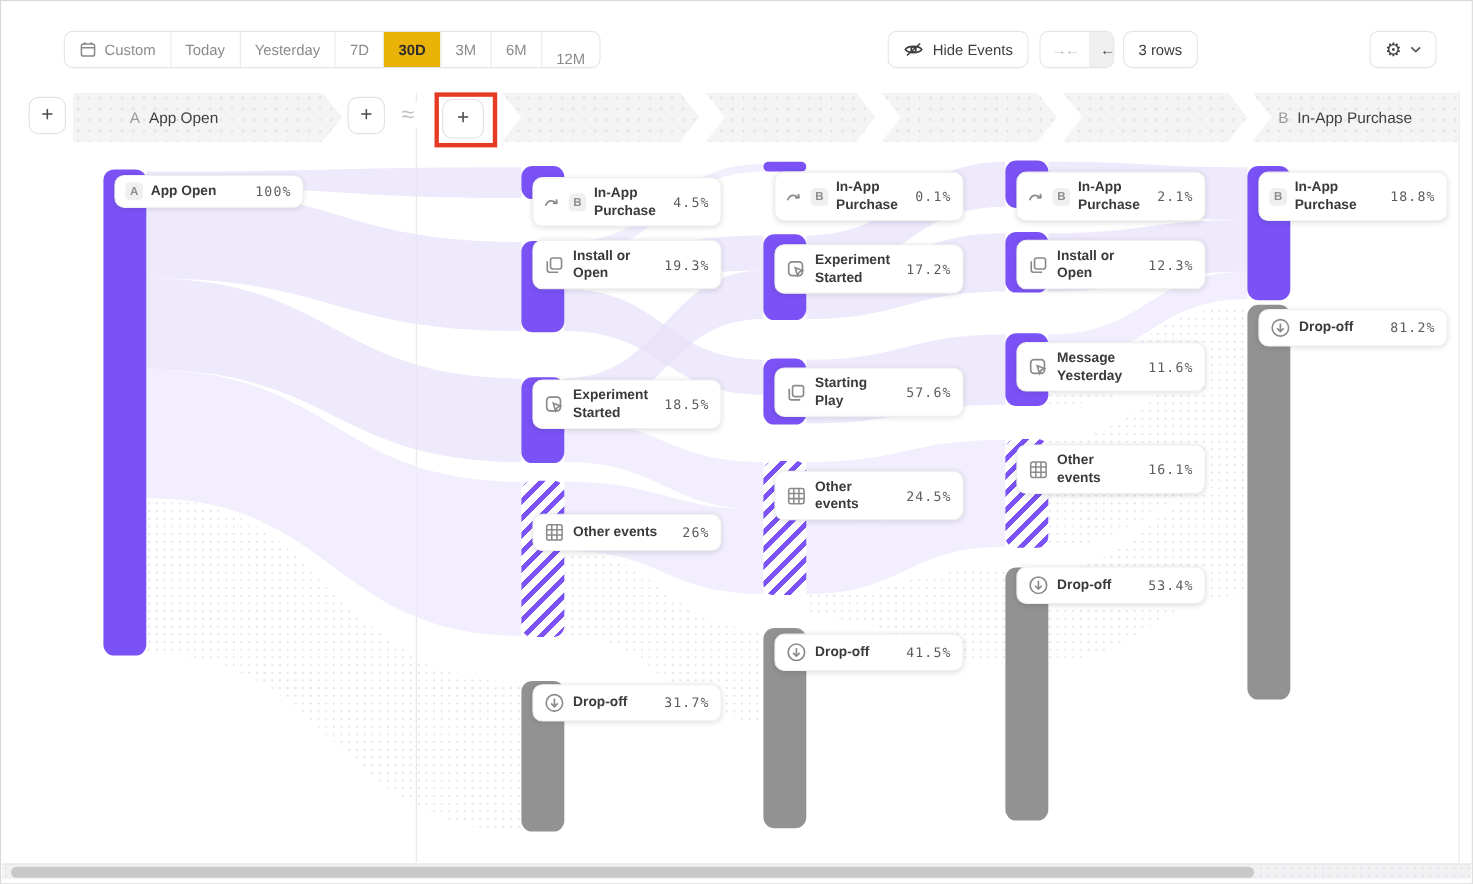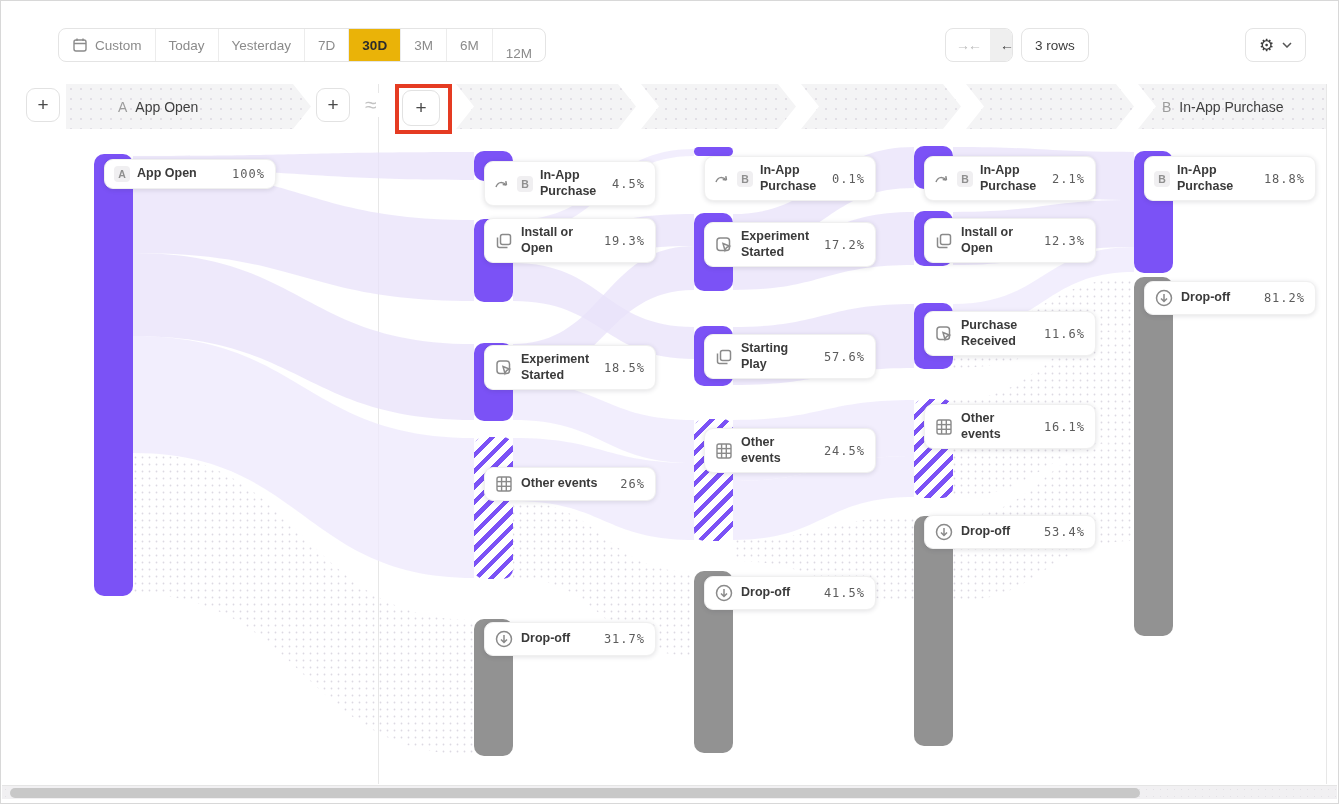--- a/index.html
+++ b/index.html
@@ -122,20 +122,30 @@
         <span>3M</span>
       </div>
       <div class="seg">
         <span>6M</span>
       </div>
       <div class="seg">
         <span>12M</span>
       </div>
     </div>
 
+  <div class="btn" style="left:806px;">
+    <span class="nicon">
+      <svg width="19" height="16" viewBox="0 0 19 16" fill="none" stroke="#3d3d3d" stroke-width="1.4">
+        <path d="M2 8 C4.5 4.2, 14.5 4.2, 17 8 C14.5 11.8, 4.5 11.8, 2 8 Z"></path>
+        <circle cx="9.5" cy="8" r="2.2"></circle>
+        <line x1="3.5" y1="13.5" x2="15.5" y2="2.5"></line>
+      </svg>
+    </span>
+    <span class="lbl">Hide Events</span>
+  </div>
 
   <div class="seg-group" style="left:944px; width:68px;">
     <div class="toggle-seg">
       <span class="arrowtxt dim">→←</span>
     </div>
     <div class="toggle-seg on">
       <span class="arrowtxt">←→</span>
     </div>
   </div>
 
@@ -363,21 +373,21 @@
         <span class="nvalue">12.3%</span>
       </div>
       <div class="bar event" style="left: 913px; top: 302px; height: 66px;"></div>
       <div class="card" style="left: 923px; top: 310px;">
         <span class="nicon">
           <svg width="20" height="20" viewBox="0 0 20 20" fill="none" stroke="#8a8a8a" stroke-width="1.5">
             <rect x="3" y="3" width="12.5" height="12.5" rx="3"></rect>
             <path d="M9 8.5 L15.5 11 L12.5 12.5 L11 15.5 Z" fill="#fff"></path>
           </svg>
         </span>
-        <span class="nlabel">Purchase Received</span>
+        <span class="nlabel">Message Yesterday</span>
         <span class="nvalue">11.6%</span>
       </div>
       <div class="bar hatch" style="left: 913px; top: 398px; height: 99px;"></div>
       <div class="card" style="left: 923px; top: 403px;">
         <span class="nicon">
           <svg width="20" height="20" viewBox="0 0 20 20" fill="none" stroke="#8a8a8a" stroke-width="1.4">
             <rect x="3" y="3" width="14" height="14" rx="2"></rect>
             <line x1="3" y1="7.6" x2="17" y2="7.6"></line>
             <line x1="3" y1="12.3" x2="17" y2="12.3"></line>
             <line x1="7.6" y1="3" x2="7.6" y2="17"></line>

